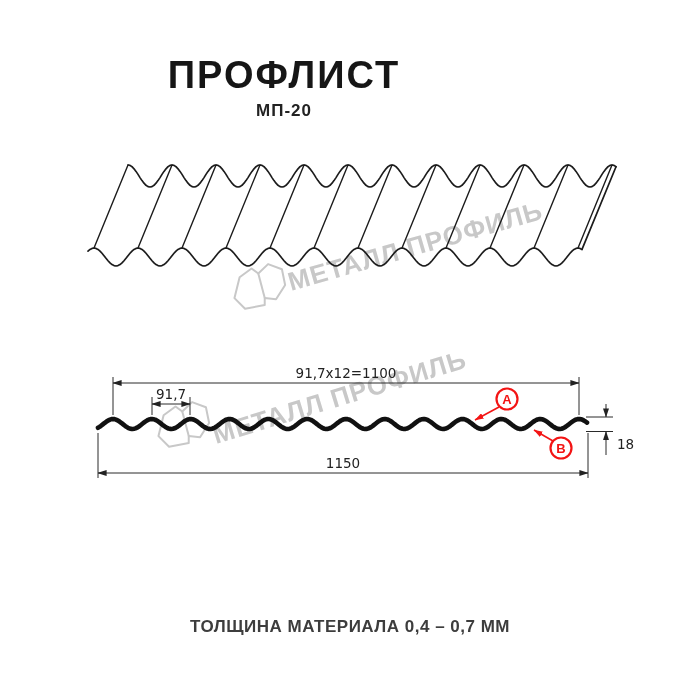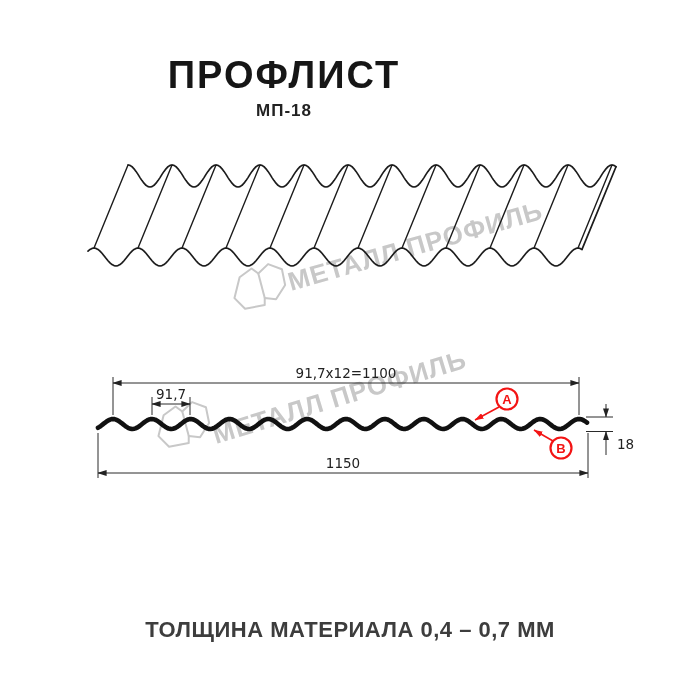--- a/index.html
+++ b/index.html
@@ -5,32 +5,32 @@
   html,body{margin:0;padding:0;}
   body{
     width:700px;height:700px;position:relative;background:#ffffff;
     font-family:"Liberation Sans","DejaVu Sans",sans-serif;overflow:hidden;
   }
   .hdr{position:absolute;left:0;width:568px;text-align:center;color:#161616;}
   #title{top:54px;font-size:38px;font-weight:bold;letter-spacing:2px;}
   #subtitle{top:101px;font-size:17px;font-weight:bold;letter-spacing:1px;color:#222;}
   #footer-note{
     position:absolute;left:0;top:617px;width:700px;text-align:center;
-    font-size:22px;font-weight:bold;letter-spacing:0.5px;color:#3d3d3d;
+    font-size:17px;font-weight:bold;letter-spacing:0.5px;color:#3d3d3d;
   }
   svg{position:absolute;left:0;top:0;}
   .wm-text{font-family:"Liberation Sans","DejaVu Sans",sans-serif;font-weight:bold;font-size:26px;letter-spacing:1px;}
   .dim-text{font-family:"DejaVu Sans","Liberation Sans",sans-serif;font-size:13.5px;fill:#222;}
   .callout-letter{font-family:"Liberation Sans",sans-serif;font-size:13px;font-weight:bold;}
 </style>
 </head>
 <body>
 
 <div class="hdr" id="title">ПРОФЛИСТ</div>
-<div class="hdr" id="subtitle">МП-18</div>
+<div class="hdr" id="subtitle">МП-20</div>
 
 <svg width="700" height="700" viewBox="0 0 700 700">
   <defs>
     <marker id="arr" markerWidth="9" markerHeight="6" refX="8.6" refY="3" orient="auto-start-reverse" markerUnits="userSpaceOnUse">
       <path d="M0,0 L9,3 L0,6 Z" fill="#222"></path>
     </marker>
     <marker id="arrR" markerWidth="9" markerHeight="6" refX="8.6" refY="3" orient="auto-start-reverse" markerUnits="userSpaceOnUse">
       <path d="M0,0 L9,3 L0,6 Z" fill="#f31414"></path>
     </marker>
     <g id="mp-logo">

